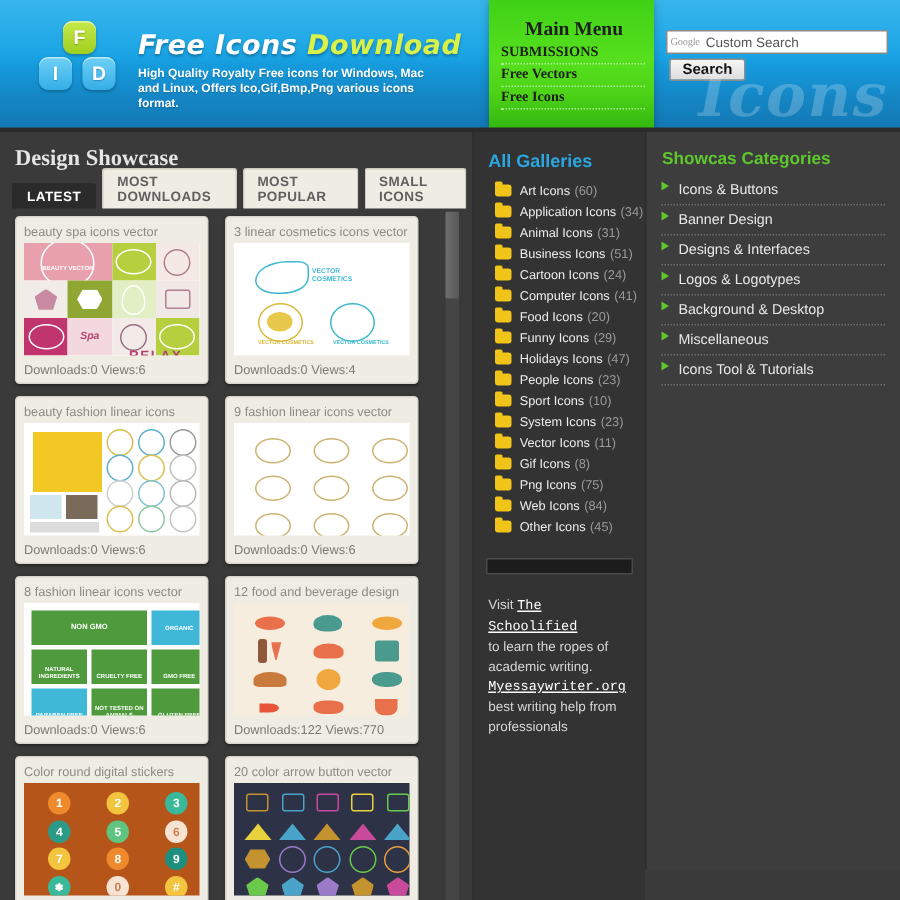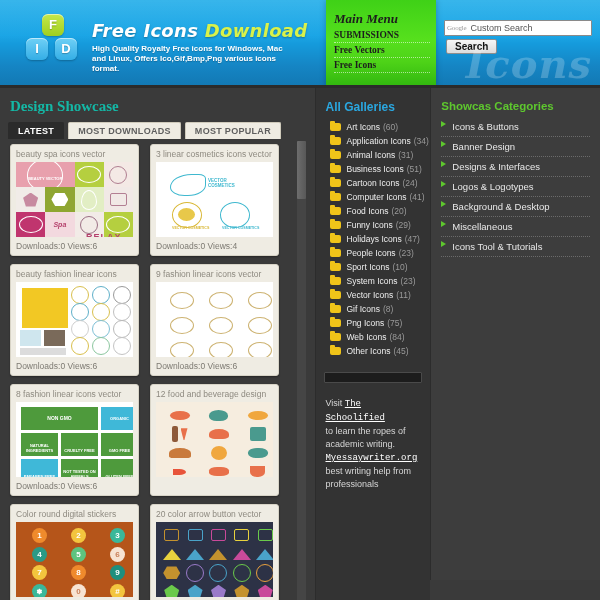--- a/index.html
+++ b/index.html
@@ -42,23 +42,22 @@
     margin-top:3px;color:#ffffff;font-size:8px;line-height:10px;font-weight:bold;
     max-width:196px;text-shadow:0 1px 1px rgba(0,0,0,.22);
   }
 
   .mainmenu{
     position:absolute;left:326px;top:0;width:110px;height:88px;
     background:linear-gradient(to bottom,#3fd117 0%, #56e01d 45%, #4ed318 70%, #2fb50e 100%);
     box-shadow:0 0 6px rgba(0,0,0,.25);
   }
   .mm-title{
-    position:absolute;left:8px;top:11px;color:#1d1d1d;font-size:13px;font-weight:bold;
+    position:absolute;left:24px;top:11px;color:#1d1d1d;font-size:13px;font-weight:bold;
     font-family:"Liberation Serif", serif;
-    font-style:italic;
   }
   .mm-list{position:absolute;left:8px;top:28px;width:96px;}
   .mm-item{
     display:block;color:#1d1d1d;font-size:9.5px;font-weight:bold;
     font-family:"Liberation Serif", serif;
     padding:1px 0 1px 0;border-bottom:1px dotted rgba(255,255,255,.55);
     text-decoration:none;line-height:12px;cursor:pointer;
   }
 
   .search-box{position:absolute;left:444px;top:20px;width:148px;}
@@ -89,21 +88,21 @@
   .body-wrap{position:relative;display:flex;width:600px;height:512px;background:#3a3a3a;}
 
   .col-left{position:relative;width:316px;height:512px;background:#3a3a3a;}
   .col-mid{position:relative;width:114px;height:512px;background:#333333;
            border-left:1px solid #2c2c2c;}
   .col-right{position:relative;width:169px;height:492px;background:#3d3d3d;
            border-left:1px solid #2c2c2c;}
 
   
   .showcase-title{
-    margin:10px 0 0 10px;color:#14b8a6;font-size:15px;font-weight:bold;
+    margin:10px 0 0 10px;color:#e5e5e5;font-size:15px;font-weight:bold;
     font-family:"Liberation Serif", serif;
   }
   .tabs{position:relative;margin:7px 0 0 8px;display:flex;align-items:flex-end;height:17px;}
   .tab{
     font-size:9px;font-weight:bold;color:#5f5f5f;letter-spacing:.3px;
     background:#efece3;border:1px solid #cfcabb;border-bottom:none;
     padding:3px 9px 3px 9px;margin-right:4px;border-radius:2px 2px 0 0;cursor:pointer;
   }
   .tab.active{background:#2b2b2b;color:#ffffff;border-color:#2b2b2b;}
 
@@ -228,20 +227,21 @@
 
   <div class="body-wrap">
 
     <div class="col-left">
       <div class="showcase-title">Design Showcase</div>
 
       <div class="tabs">
         <div class="tab active">LATEST</div>
         <div class="tab">MOST DOWNLOADS</div>
         <div class="tab">MOST POPULAR</div>
+        <div class="tab">SMALL ICONS</div>
       </div>
 
       <div class="grid-clip">
         <div class="grid">
 
           <div class="card">
             <div class="card-title">beauty spa icons vector</div>
             <div class="thumb">
               <div class="t-grid" style="grid-template-columns:repeat(4,1fr);grid-template-rows:repeat(3,1fr);">
                 <div class="cell" style="grid-column:1/3;background:#e8a0ad;">
@@ -542,20 +542,21 @@
                       <div style="width:20px;height:9px;background:#e8704a;border-radius:40%;"></div>
                     </div>
                   </div>
                 <div class="cell">
                     <div class="mini">
                       <div style="width:15px;height:11px;background:#e8704a;border-radius:0 0 45% 45%;"></div>
                     </div>
                   </div>
               </div>
             </div>
+            <div class="card-meta">Downloads:122 Views:770</div>
           </div>
 
           <div class="card">
             <div class="card-title">Color round digital stickers</div>
             <div class="thumb" style="background:#b5551a;">
               <div class="t-grid" style="position:absolute;inset:4px;grid-template-columns:repeat(3,1fr);grid-template-rows:repeat(4,1fr);">
                 <div class="cell">
                     <div class="mini">
                       <div style="width:15px;height:15px;border-radius:50%;background:#ef8a2c;color:#fff;font-size:8px;font-weight:bold;display:flex;align-items:center;justify-content:center;">1</div>
                     </div>

